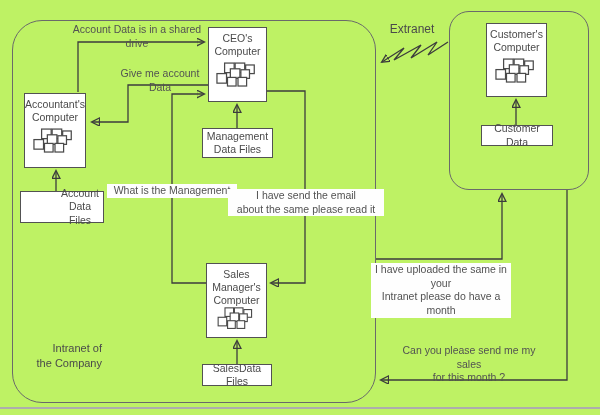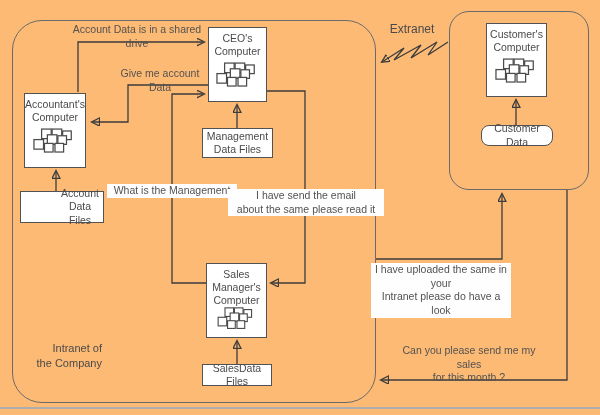--- a/index.html
+++ b/index.html
@@ -1,18 +1,18 @@
 <!DOCTYPE html>
 <html><head>
 <meta charset="utf-8">
 <style>
   html,body { margin:0; padding:0; background:#ffffff; }
   .stage {
     position:relative; width:600px; height:415px;
-    background:#fdba74; overflow:hidden;
+    background:#bef264; overflow:hidden;
     font-family:"Liberation Sans", sans-serif;
     color:#4a4a4a;
   }
   .wires { position:absolute; left:0; top:0; z-index:2; }
   .wires path { fill:none; stroke:#3c3c3c; stroke-width:1.3; }
   .zone {
     position:absolute; border:1.6px solid #6a6a6a; background:transparent;
     z-index:1; box-sizing:border-box;
   }
   .zone.intranet { left:12px; top:20px; width:364px; height:383px; border-radius:30px; }
@@ -127,40 +127,40 @@
 
   <div class="filebox" style="left:202px; top:128px; width:71px; height:30px;">
     <div>Management</div>
     <div>Data Files</div>
   </div>
 
   <div class="filebox" style="left:202px; top:364px; width:70px; height:22px;">
     <div>SalesData Files</div>
   </div>
 
-  <div class="filebox" style="left:481px; top:125px; width:72px; height:21px;border-radius:8px;">
+  <div class="filebox" style="left:481px; top:125px; width:72px; height:21px;">
     <div>Customer Data</div>
   </div>
 
   <div class="msg" style="left:62px; top:23px; width:150px;">Account Data is in a shared drive</div>
 
   <div class="msg" style="left:110px; top:67px; width:100px;">Give me account Data</div>
 
   <div class="msg bg" style="left:107px; top:184px; width:130px;">
     <div>What is the Management</div>
   </div>
 
   <div class="msg bg" style="left:228px; top:189px; width:156px;">
     <div>I have send the email</div>
     <div>about the same please read it</div>
   </div>
 
   <div class="msg bg" style="left:371px; top:263px; width:140px;">
     <div>I have uploaded the same in your</div>
-    <div>Intranet please do have a look</div>
+    <div>Intranet please do have a month</div>
   </div>
 
   <div class="msg" style="left:396px; top:344px; width:146px;">
     <div>Can you please send me my sales</div>
     <div>for this month ?</div>
   </div>
 
   <div class="extranet-label" style="left:384px; top:22px; width:56px;">Extranet</div>
 
   <div class="zonelabel" style="left:26px; top:341px; width:76px;">

